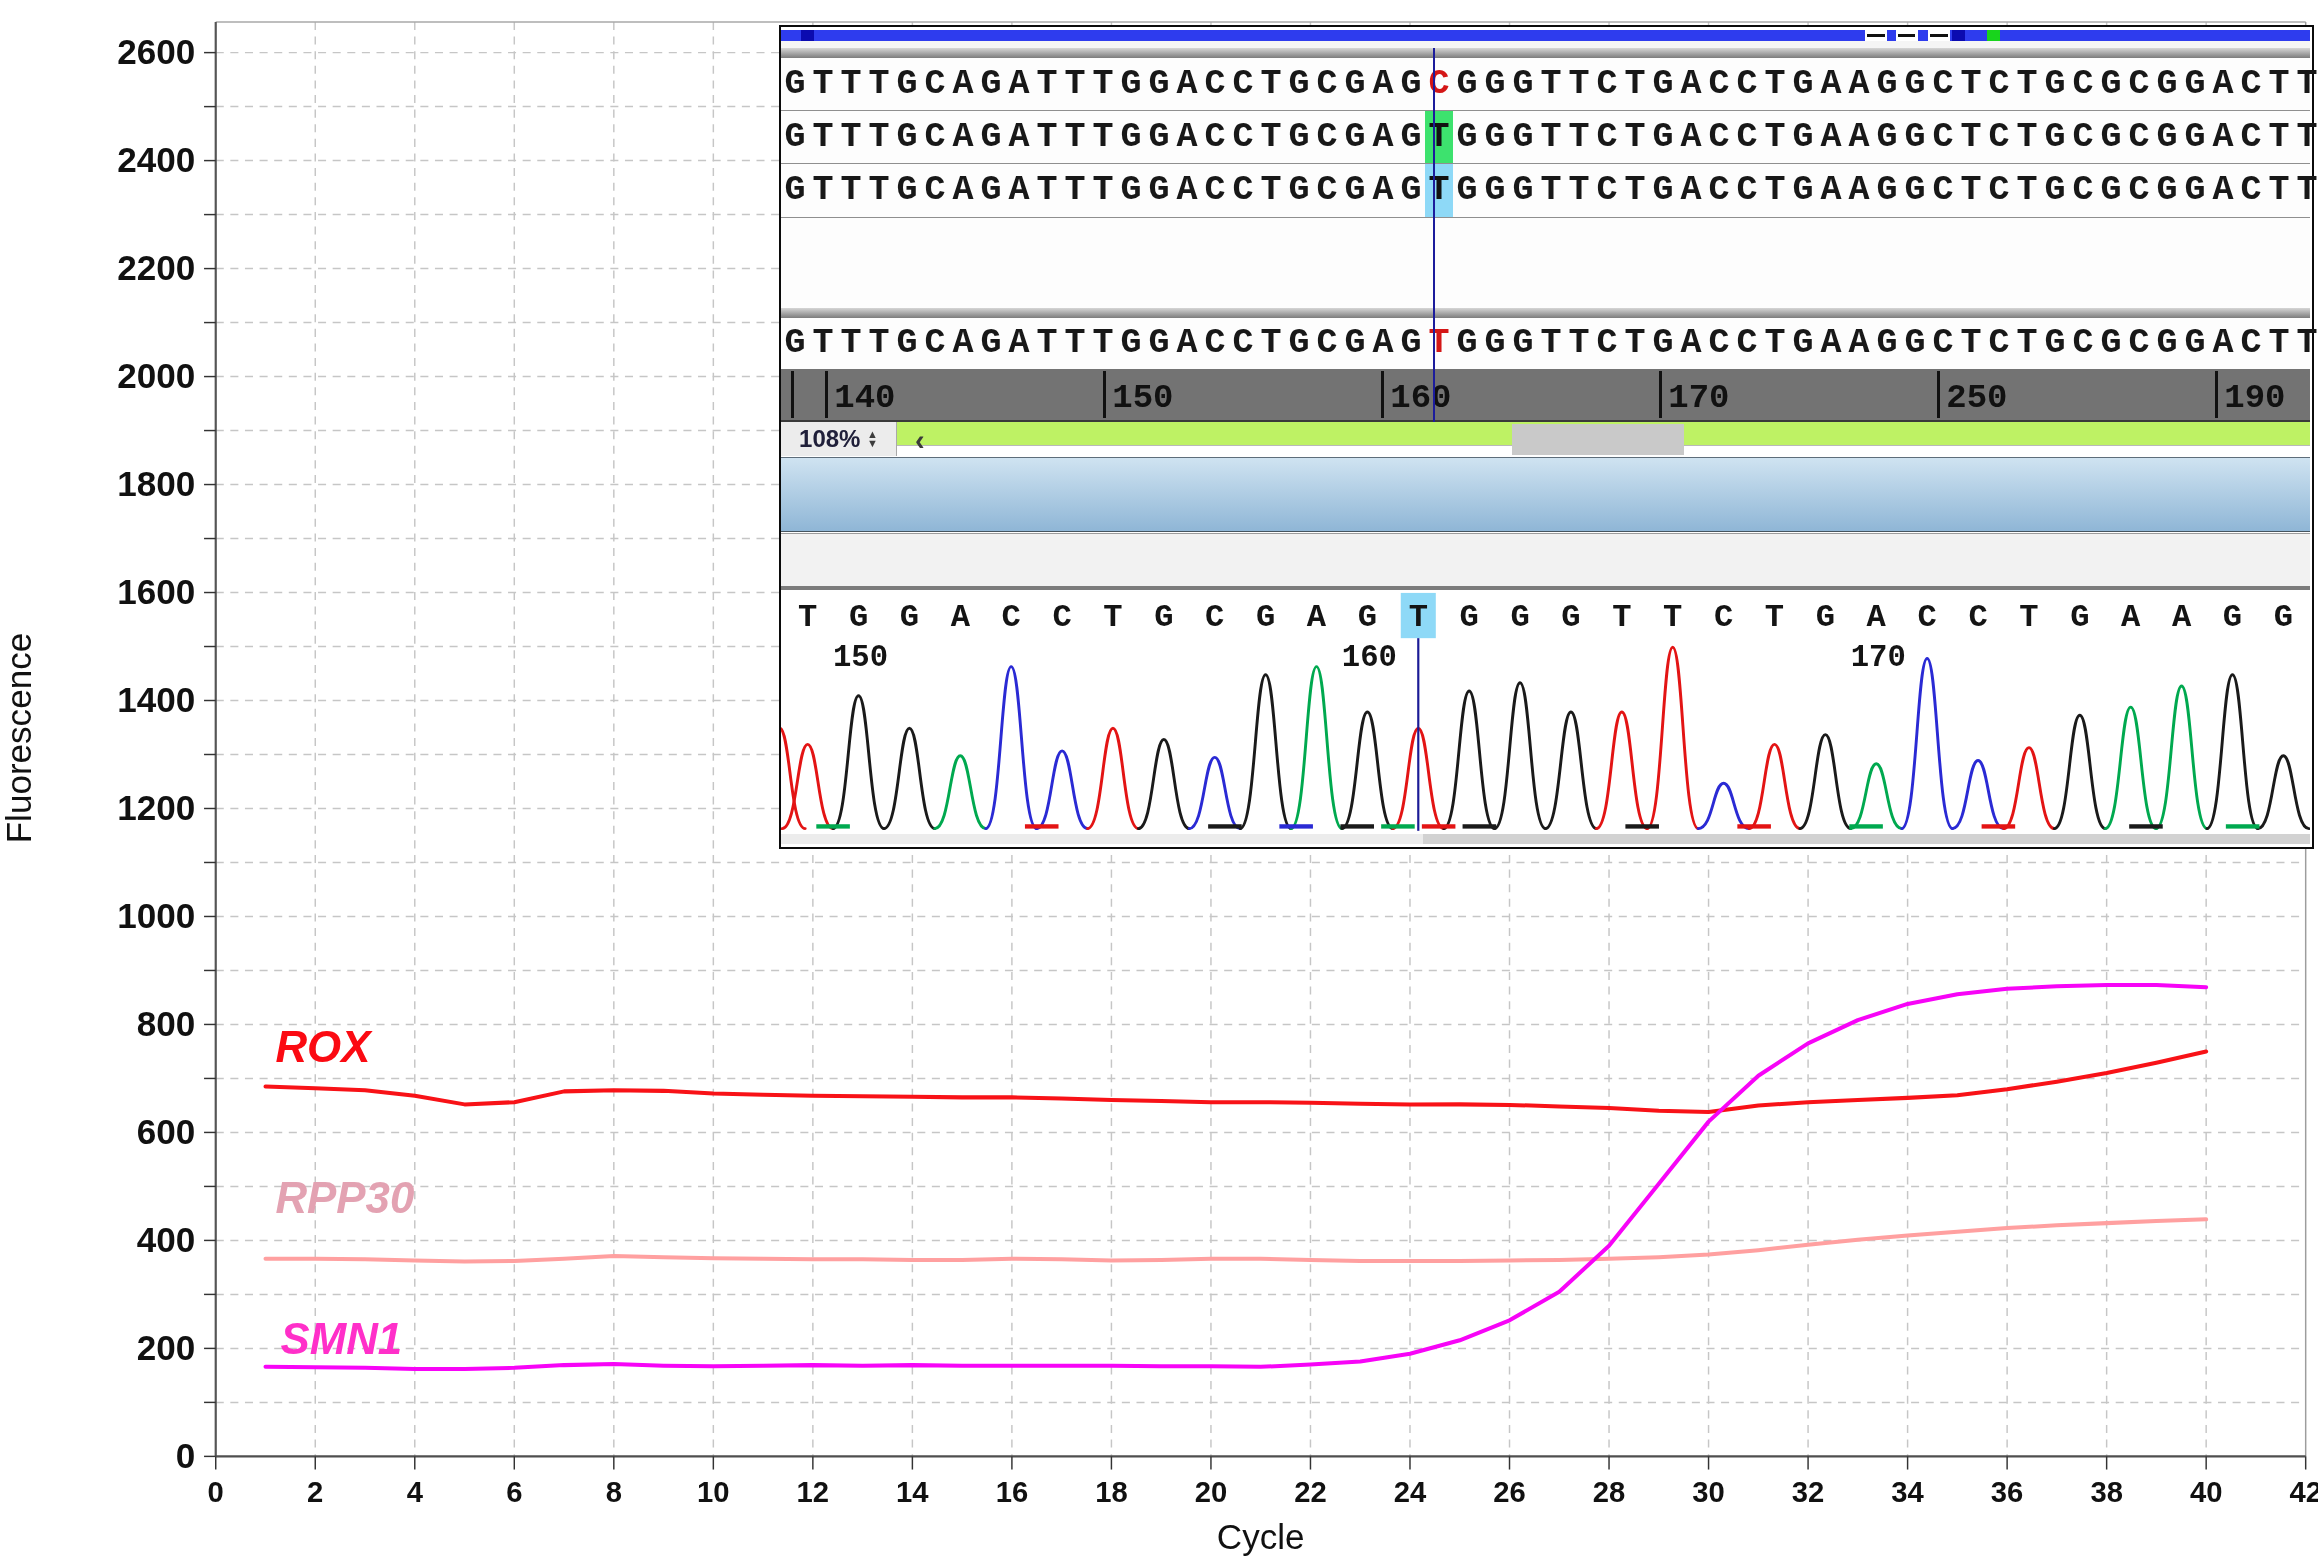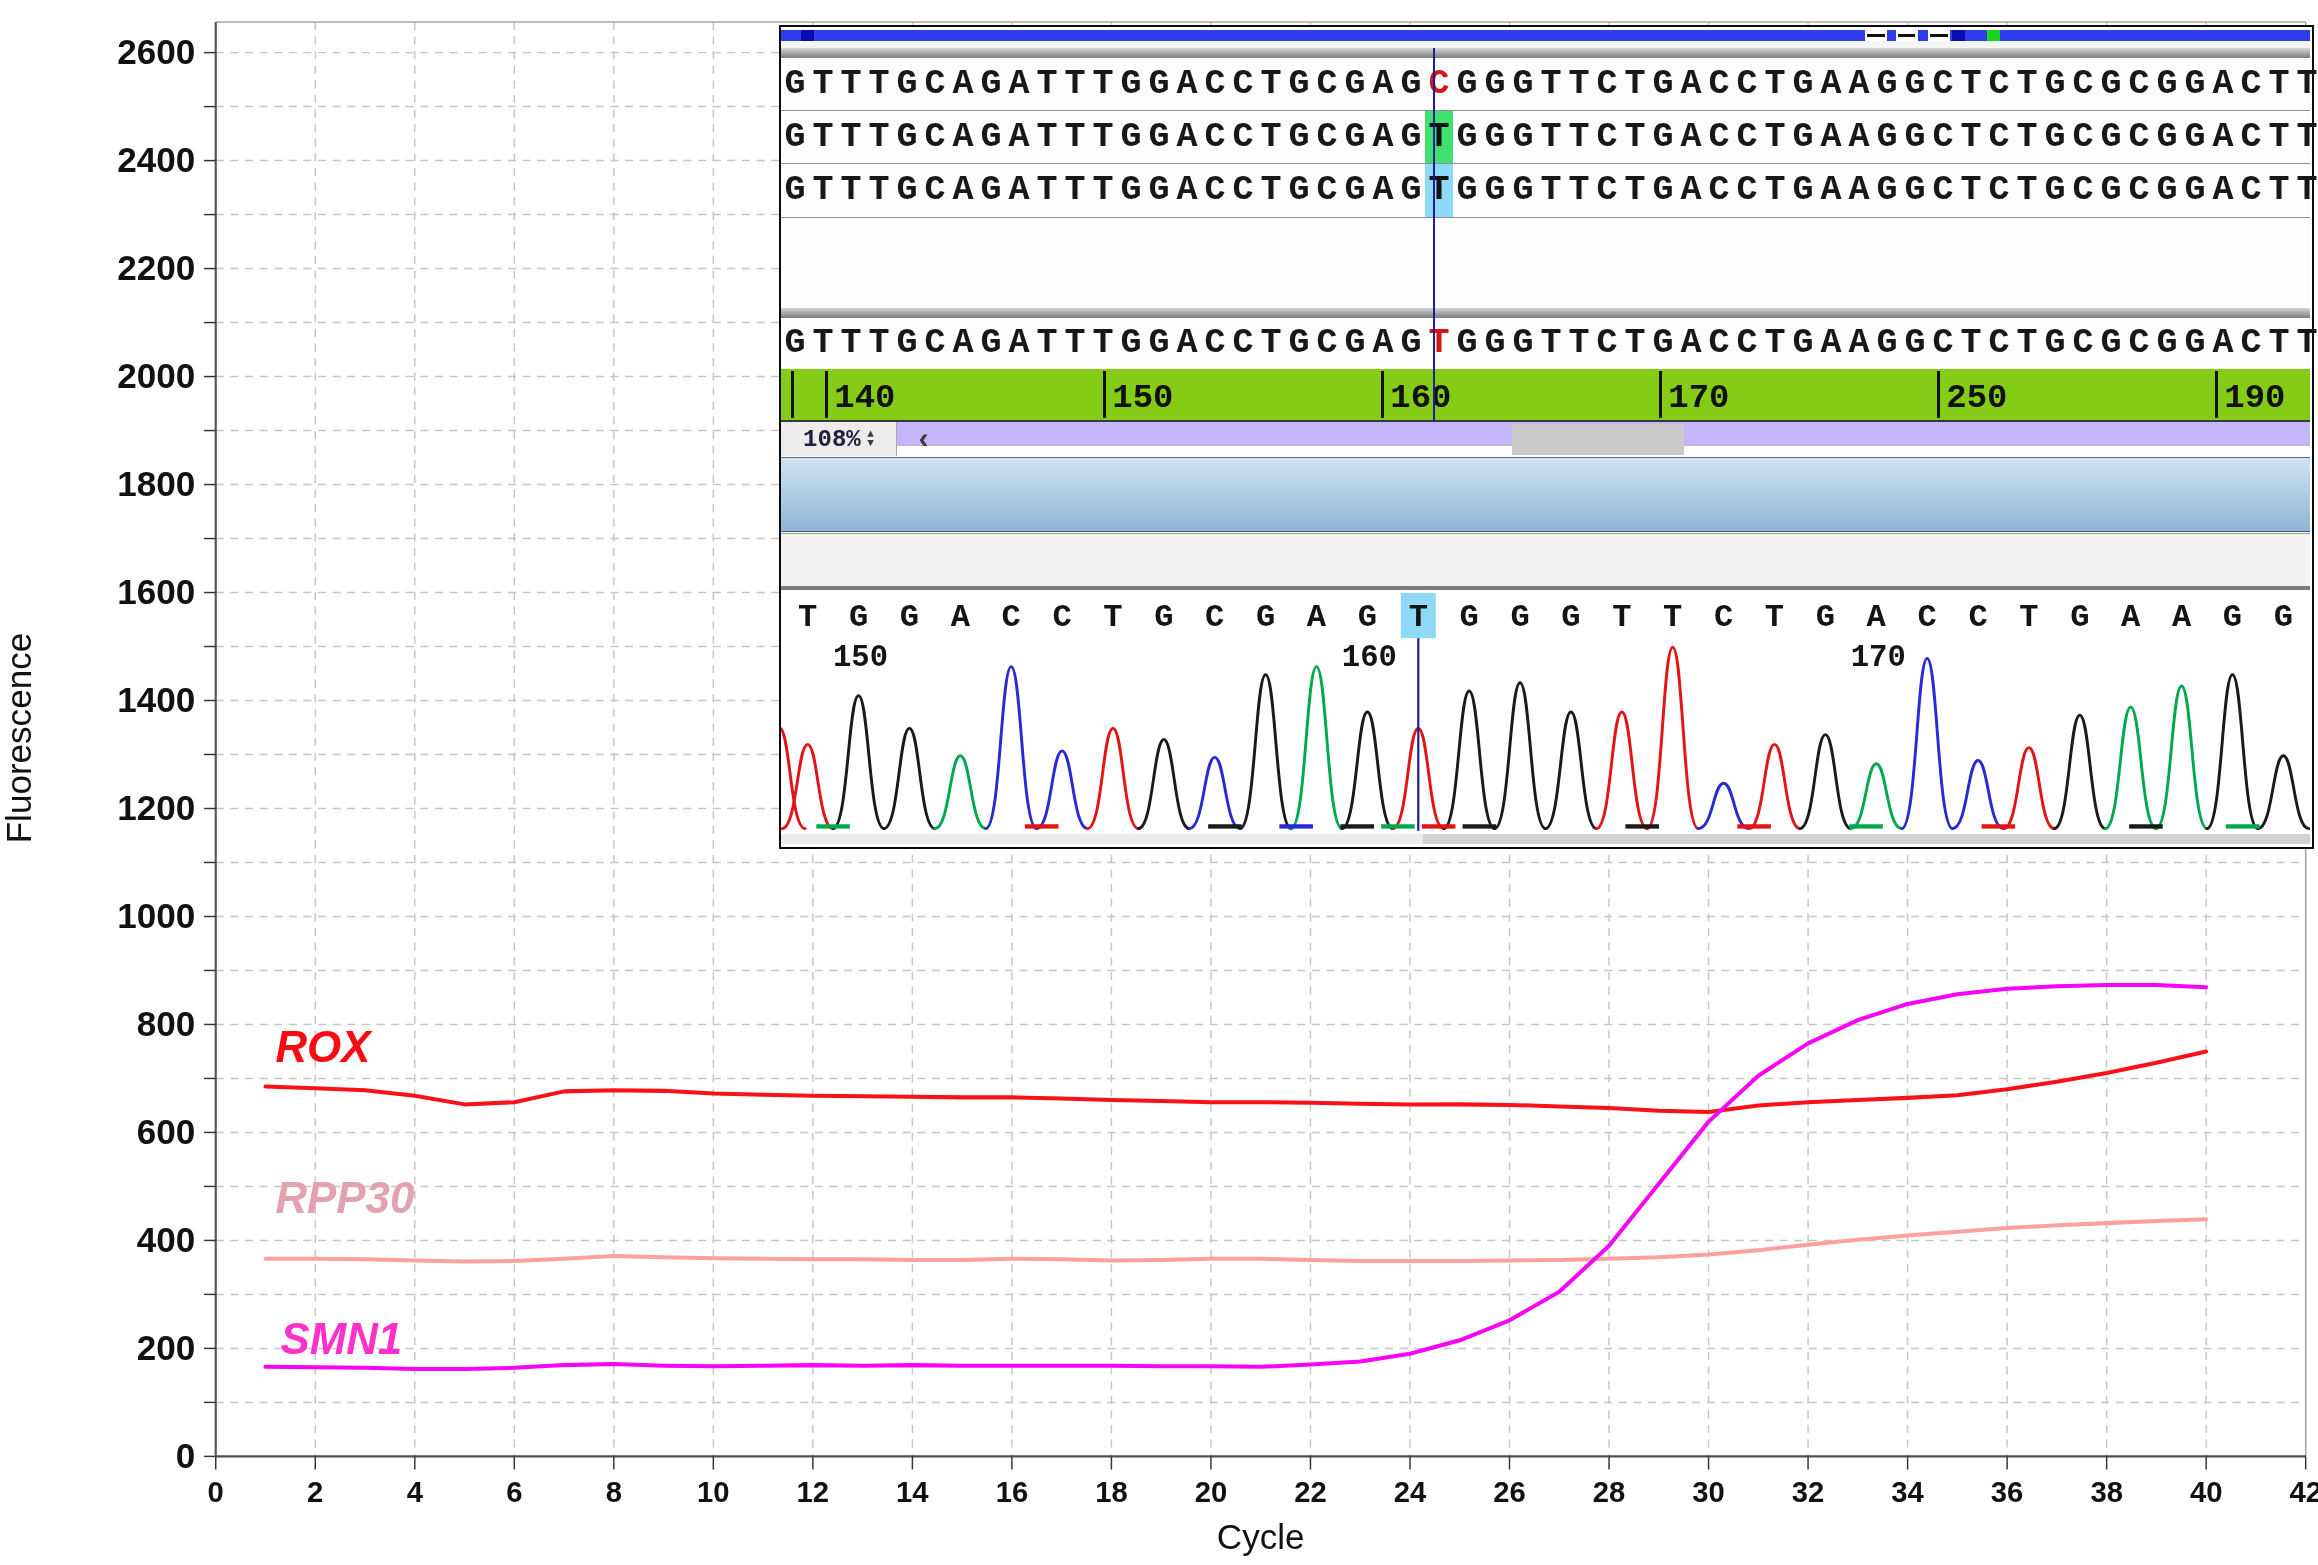--- a/index.html
+++ b/index.html
@@ -26,26 +26,26 @@
   .seqrow span{flex:0 0 28px;text-align:center;}
   .row1{top:31px;height:53px;line-height:52px;}
   .row2{top:84px;height:53px;line-height:52px;}
   .row3{top:137px;height:54px;line-height:53px;}
   .rowE1{top:191px;height:57px;background:#fdfdfd;border-bottom:1.5px solid #9a9a9a;}
   .rowE2{top:248px;height:33px;background:#fdfdfd;}
   .row4{top:291px;height:51px;line-height:50px;border-bottom:0;}
   .v-red{color:#d41616;}
   .v-green{background:#3de26e;color:#111;}
   .v-blue{background:#8ed9f7;color:#111;}
-  .ruler{top:342px;height:53px;background:#84cc16;border-bottom:2.2px solid #3a3a3a;box-sizing:border-box;}
+  .ruler{top:342px;height:53px;background:#737373;border-bottom:2.2px solid #3a3a3a;box-sizing:border-box;}
   .ruler .tick{position:absolute;top:2.2px;width:2.9px;height:47px;background:#111;}
   .ruler .tlabel{position:absolute;top:10.2px;font-family:"Liberation Mono",monospace;
                  font-weight:700;font-size:34px;color:#111;}
   .cursor-line{position:absolute;left:652px;top:20.5px;width:2.2px;height:374px;background:#1c1c9c;z-index:6;}
-  .toolbar{top:395px;height:24px;background:#c4b5fd;border-bottom:1.5px solid #b9b9b9;box-sizing:border-box;font-family:Liberation Mono, monospace;}
+  .toolbar{top:395px;height:24px;background:#bef264;border-bottom:1.5px solid #b9b9b9;box-sizing:border-box;}
   .zoom-box{position:absolute;left:0;top:0;width:115px;height:34px;border-right:1.5px solid #a9a9a9;
             display:flex;align-items:center;justify-content:center;background:#ececec;}
   .zoom-box .zv{font-size:24px;color:#20203a;font-weight:700;}
   .spinner{display:flex;flex-direction:column;margin-left:6.6px;font-size:11px;line-height:8.8px;color:#3c3c3c;}
   .chev{position:absolute;left:134px;top:1.5px;font-size:29px;font-weight:700;color:#3a3a3a;}
   .hthumb{position:absolute;left:731px;top:1.5px;width:172px;height:31px;background:#c9c9c9;}
   .blue-band{top:430px;height:75px;background:linear-gradient(#cfe3f1,#8fb6d6);
              border-top:1.5px solid #5d6d7a;border-bottom:1.5px solid #47555f;box-sizing:border-box;}
   .light-band{top:506px;height:58px;background:#f2f2f2;border-top:1.5px solid #9c9c9c;
               border-bottom:5.1px solid #7c7c7c;box-sizing:border-box;}

